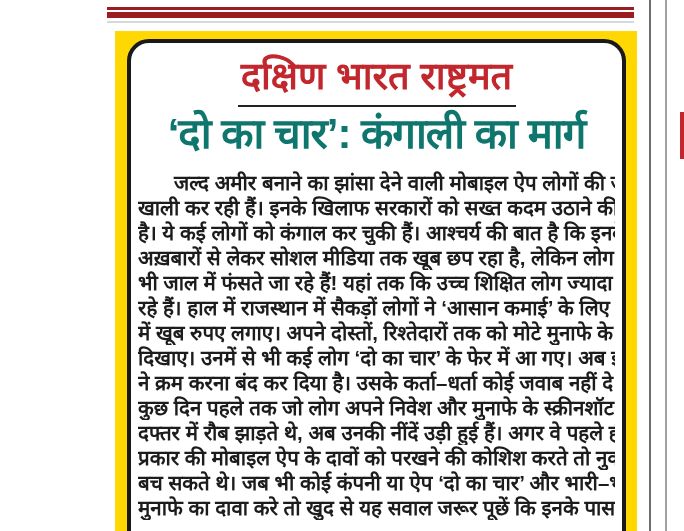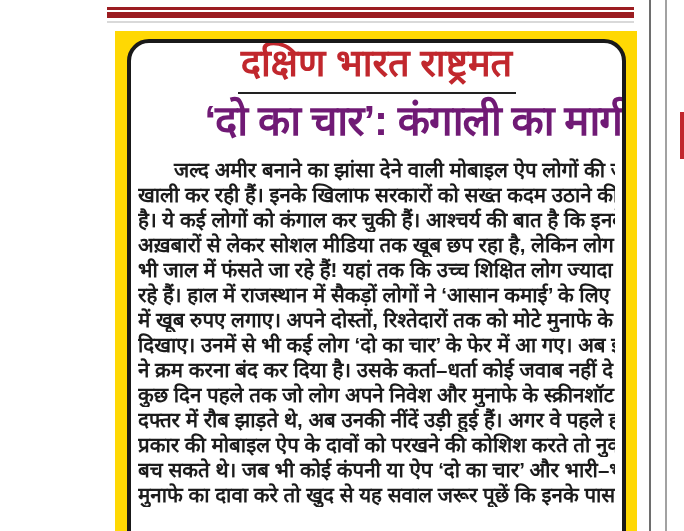--- a/index.html
+++ b/index.html
@@ -31,34 +31,35 @@
   .frame-inner {
     margin: 8px 11px 0 12px;
     height: 600px;
     background: #ffffff;
     border: 4px solid #191919;
     border-radius: 22px;
     box-sizing: border-box;
     overflow: hidden;
   }
   .masthead {
+    margin-top: 13px;
     text-align: center;
     color: #c1272d;
     font-size: 38px;
     font-weight: bold;
     line-height: 1.1;
   }
   .masthead-divider {
     width: 278px; height: 2px;
     background: #222;
     margin: 7px auto 3px auto;
   }
   .headline {
-    text-align: right;
-    color: #701a75;
+    text-align: center;
+    color: #0f766e;
     font-size: 42px;
     font-weight: bold;
     line-height: 1.15;
     margin-top: 2px;
     letter-spacing: -1px;
   }
   .article-body {
     margin: 12px 7px 0 7px;
     color: #1c1c1c;
     font-size: 20.5px;

